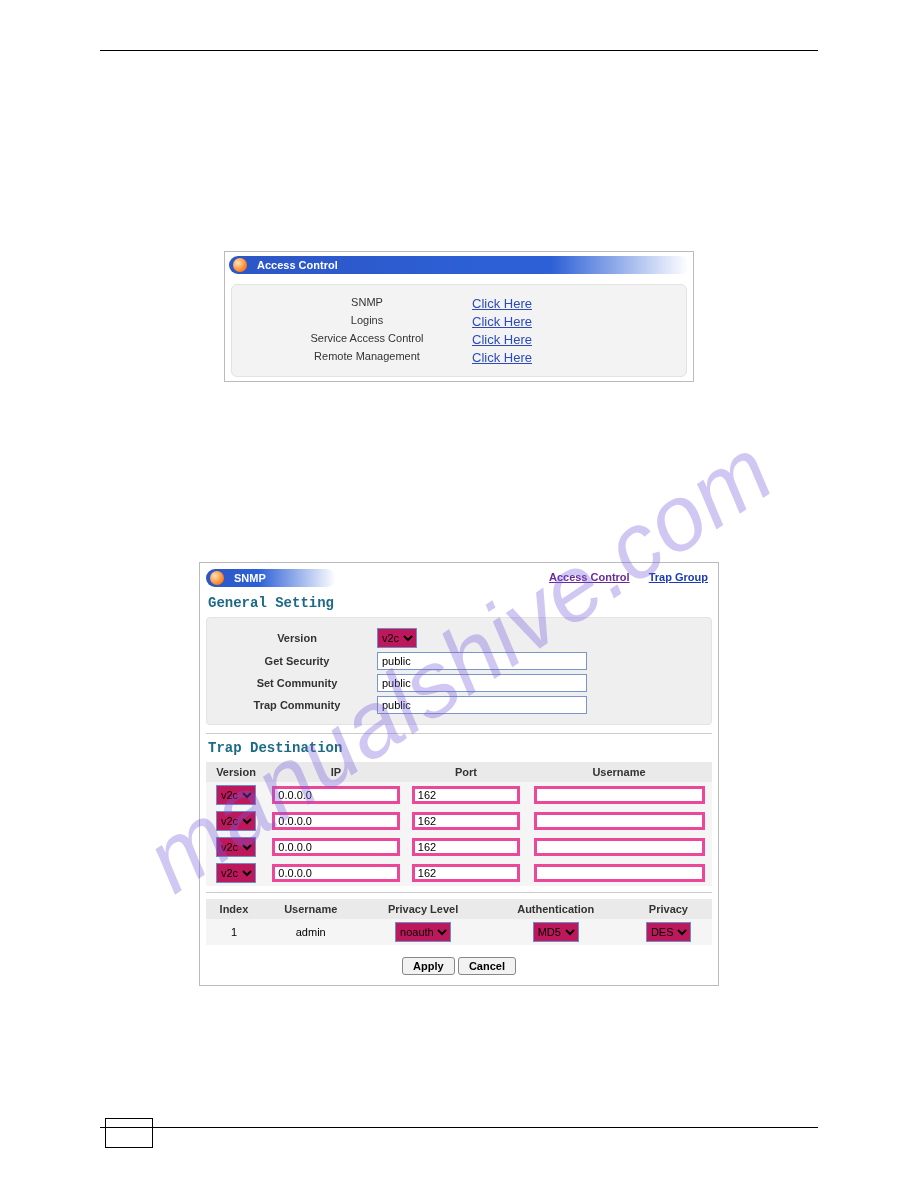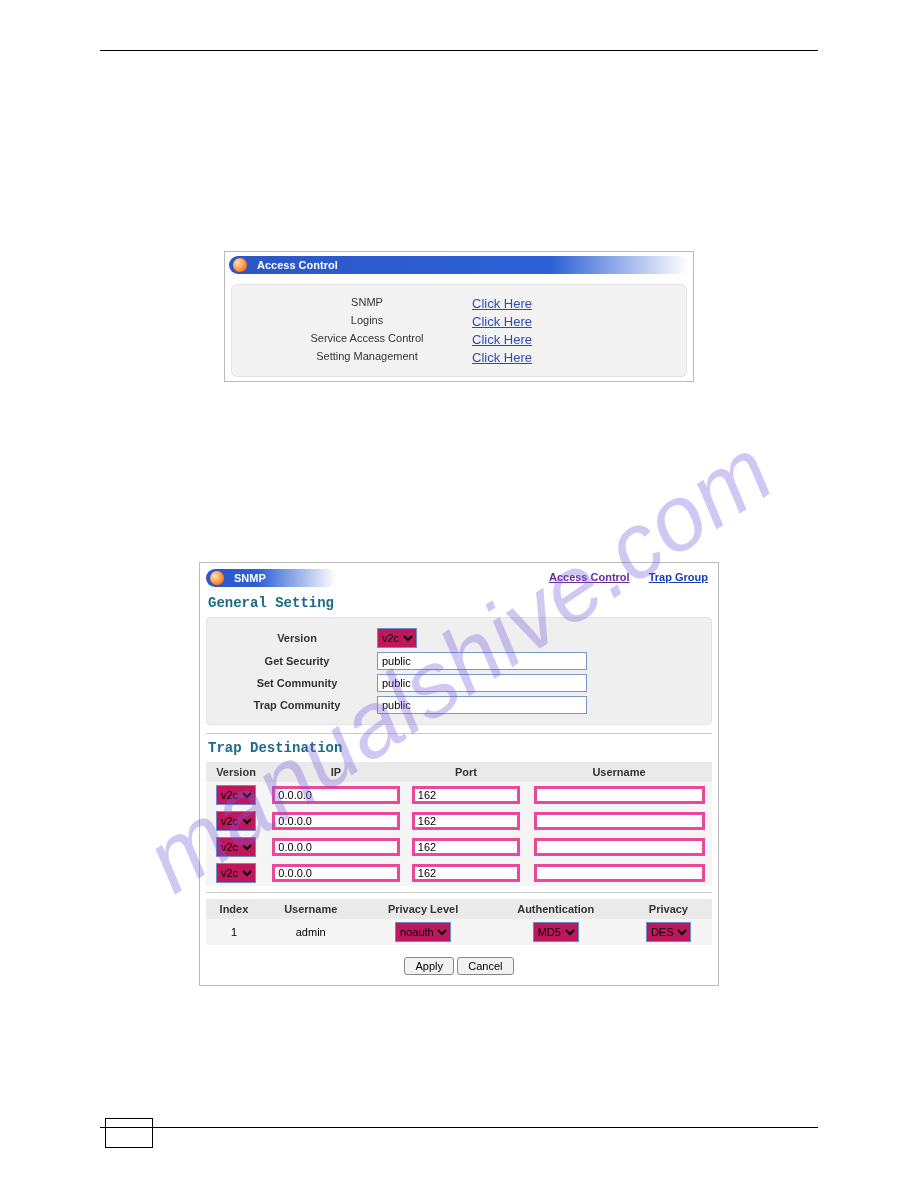--- a/index.html
+++ b/index.html
@@ -119,21 +119,21 @@
   }
   .trap-table td, .user-table td {
     background: #f5f5f5; padding: 3px; text-align: center;
   }
   .trap-table td input[type=text] {
     width: 95%; height: 18px; font-size: 11px; border: 3px solid #ec4899; background: #fff; padding: 0 3px;
   }
   .btn-row { text-align: center; margin: 12px 0 4px 0; }
   .btn {
     background: #f2f2f2; border: 1px solid #888; border-radius: 3px;
-    padding: 2px 10px; font-size: 11px; cursor: pointer;
+    padding: 2px 10px; font-size: 11px; cursor: pointer; font-weight: bold;
   }
   .bottom-rule {
     position: absolute; left: 100px; bottom: 60px;
     width: 718px; border-top: 1px solid #000;
   }
   .page-box {
     position: absolute; left: 105px; bottom: 40px;
     width: 48px; height: 30px; border: 1px solid #000;
   }
   .watermark {
@@ -166,21 +166,21 @@
     </div>
     <div class="access-row">
       <span class="access-label">Logins</span>
       <a href="#" class="access-link">Click Here</a>
     </div>
     <div class="access-row">
       <span class="access-label">Service Access Control</span>
       <a href="#" class="access-link">Click Here</a>
     </div>
     <div class="access-row">
-      <span class="access-label">Setting Management</span>
+      <span class="access-label">Remote Management</span>
       <a href="#" class="access-link">Click Here</a>
     </div>
   </div>
 </div>
 
 <div class="snmp-panel">
   <div class="snmp-top">
     <div class="snmp-title-bar">
       <span class="icon-ball"></span>
       <span>SNMP</span>

